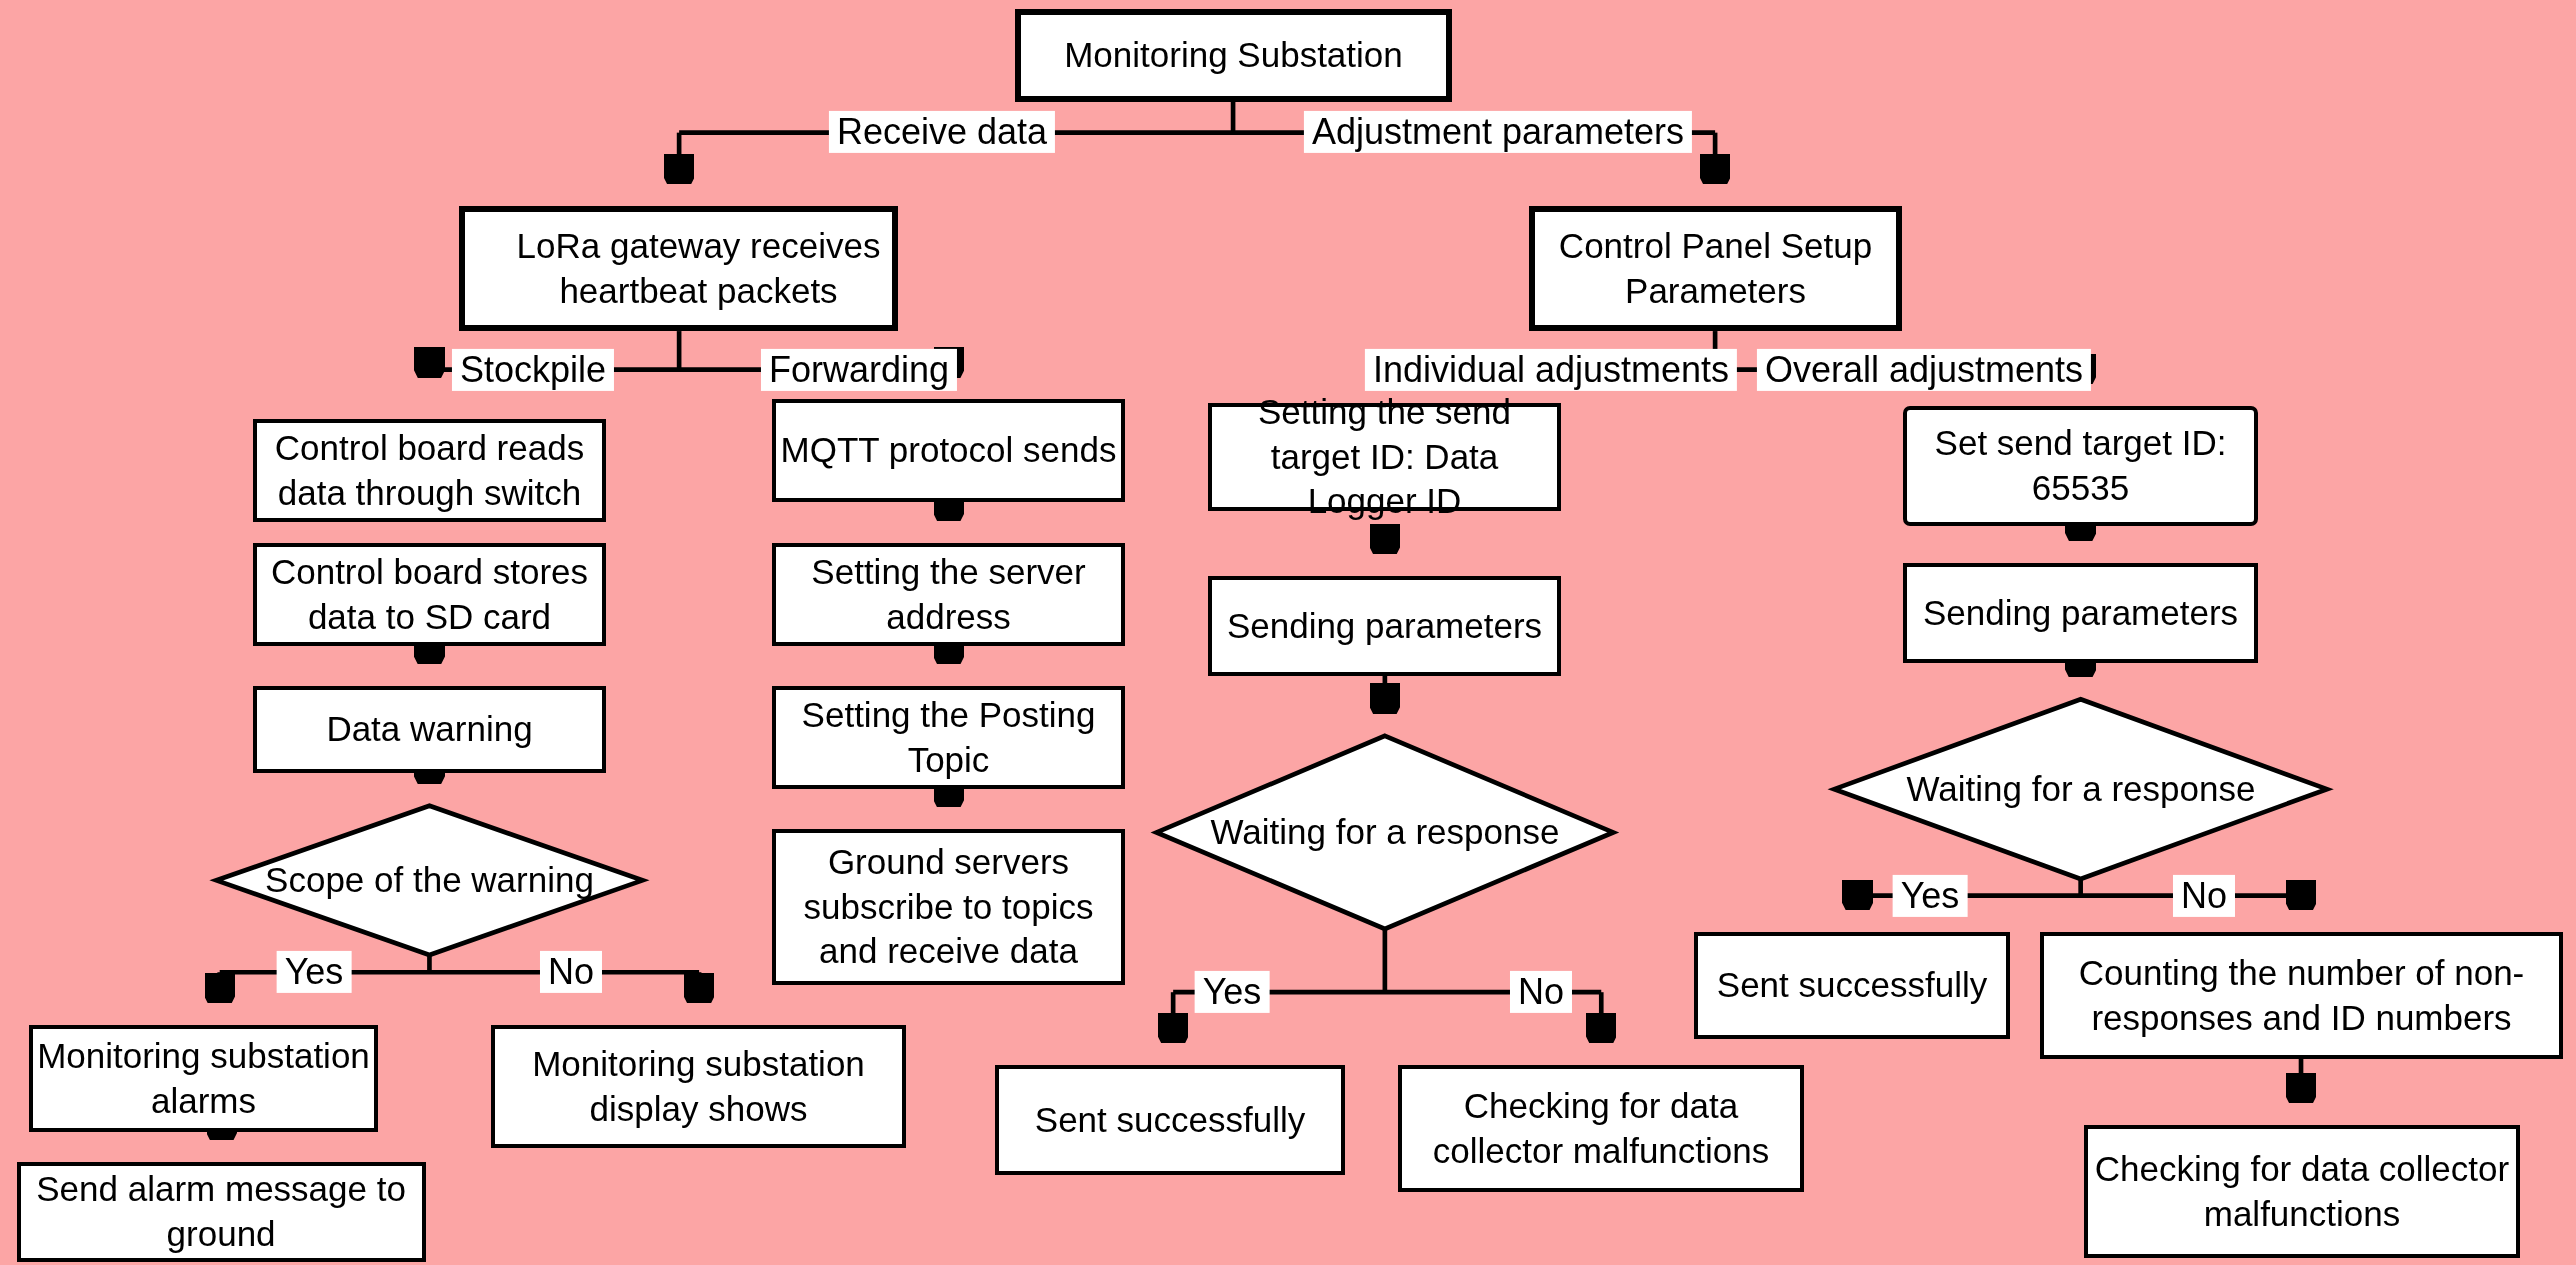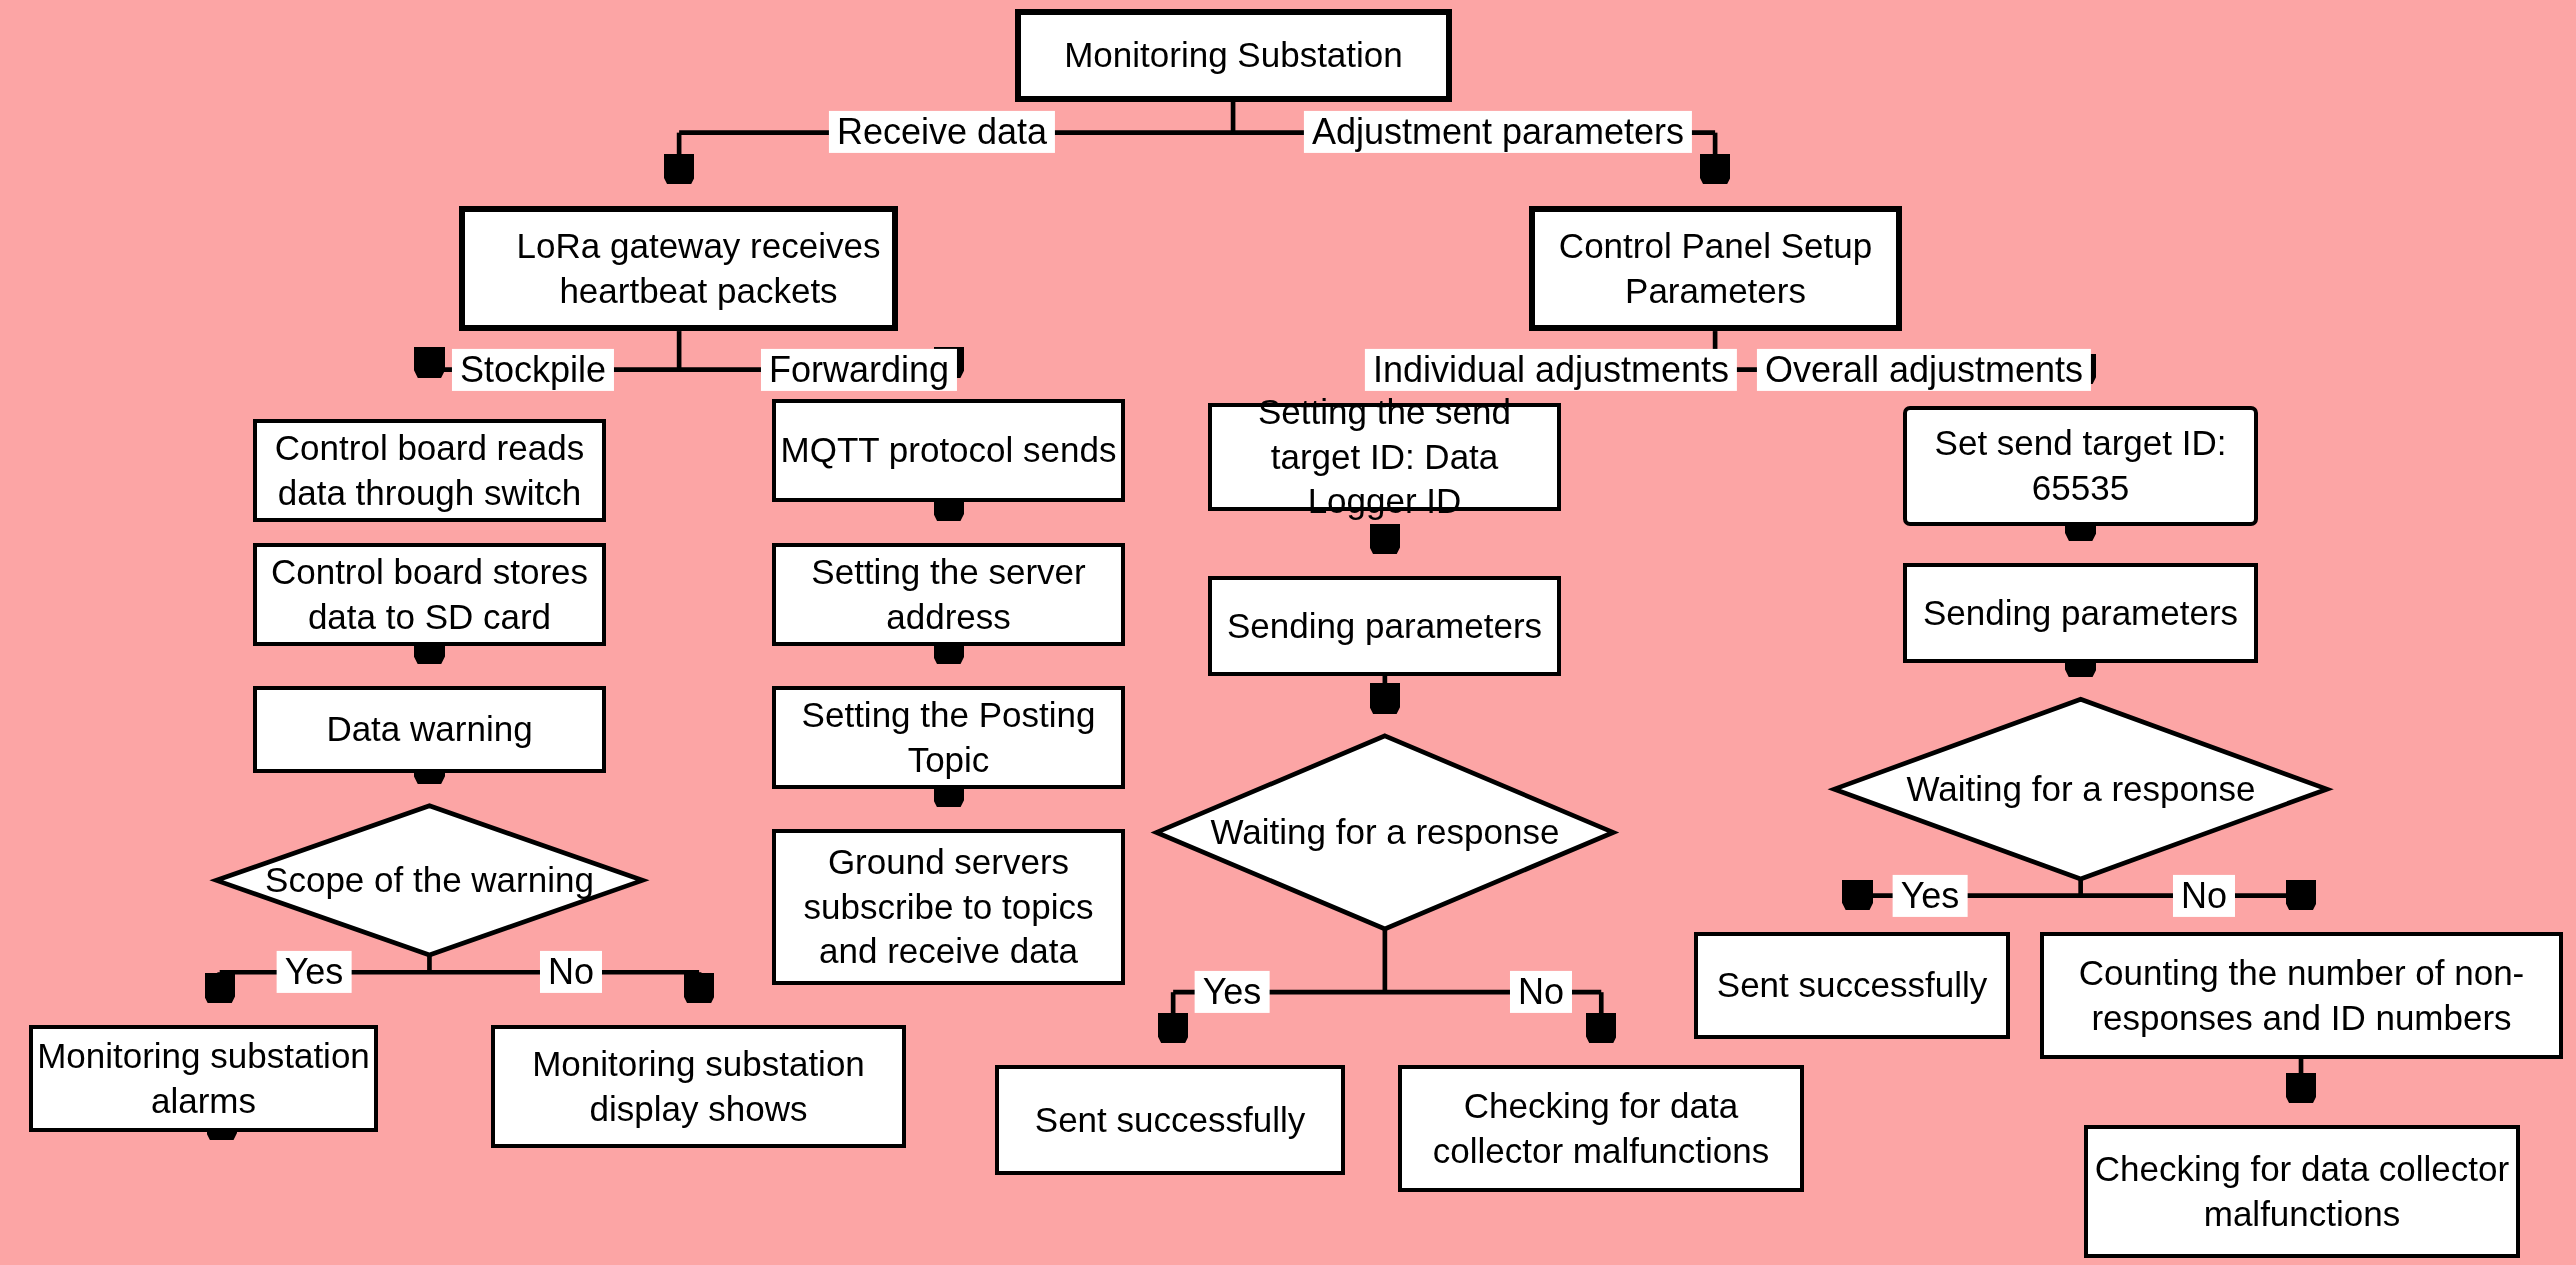--- a/index.html
+++ b/index.html
@@ -152,20 +152,23 @@
   </div>
 
   <div class="node" style="left:19px; top:1025px; width:349px; height:107px;margin-left:10px;">
     <span>Monitoring substation alarms</span>
   </div>
 
   <div class="node" style="left:491px; top:1025px; width:415px; height:123px;">
     <span>Monitoring substation display shows</span>
   </div>
 
+  <div class="node" style="left:16.6px; top:1162px; width:409px; height:100px;">
+    <span>Send alarm message to ground</span>
+  </div>
 
   <div class="node" style="left:772px; top:399px; width:353px; height:103px;">
     <span>MQTT protocol sends</span>
   </div>
 
   <div class="node" style="left:772px; top:543px; width:353px; height:103px;">
     <span>Setting the server address</span>
   </div>
 
   <div class="node" style="left:772px; top:686px; width:353px; height:103px;">

